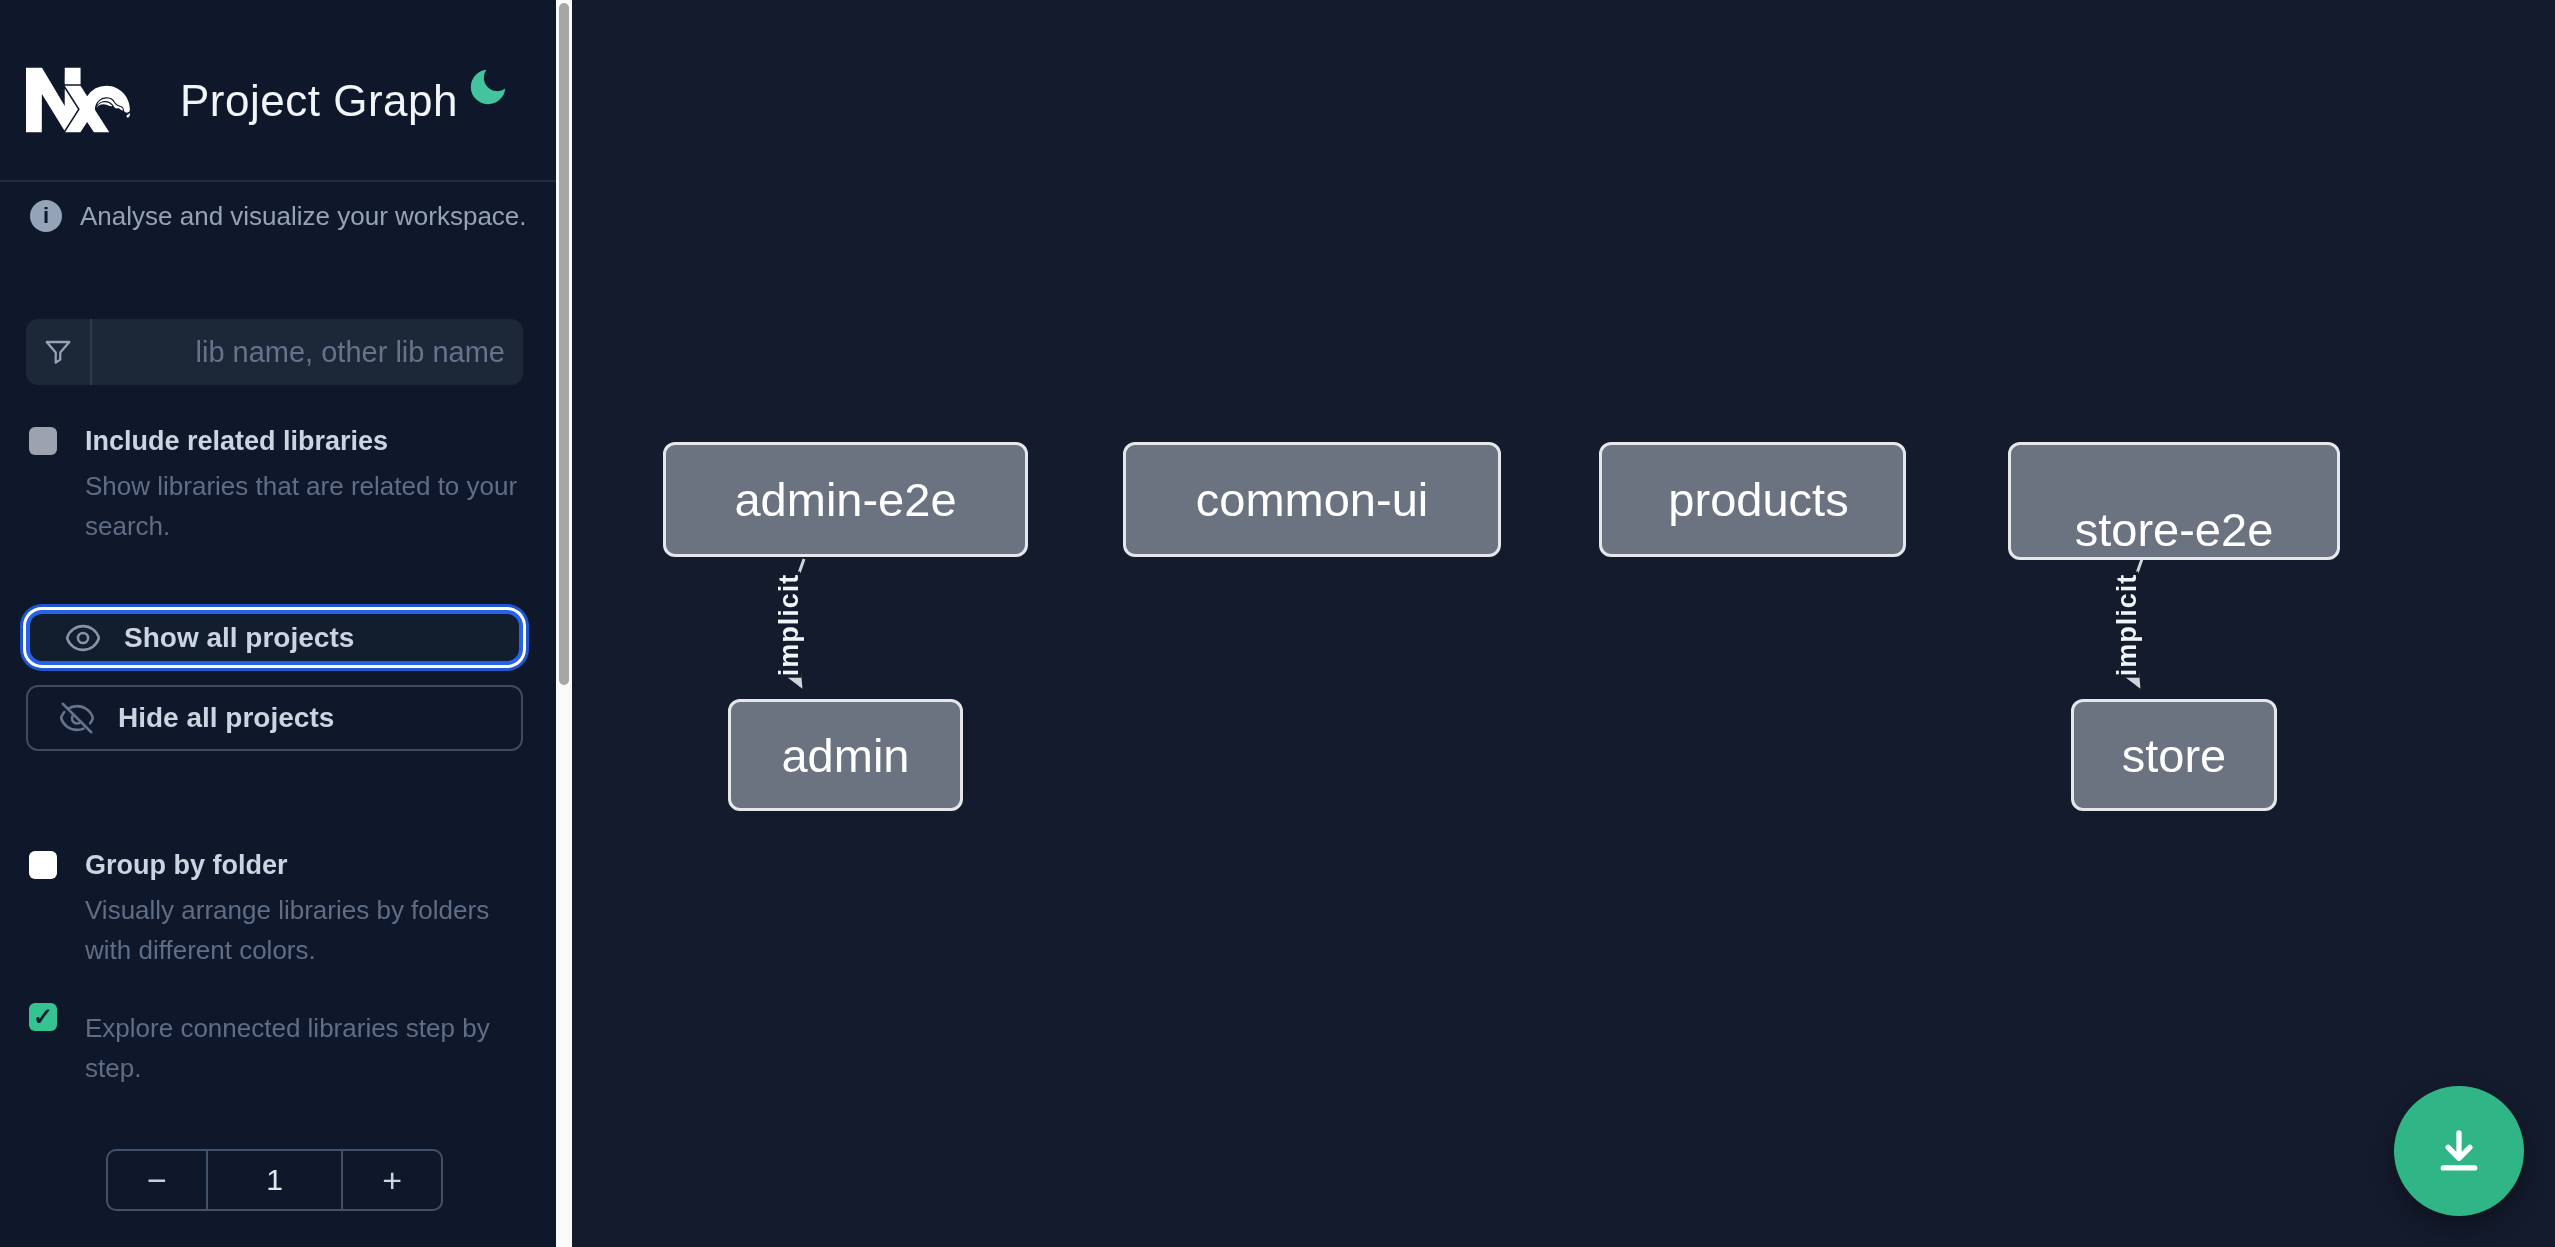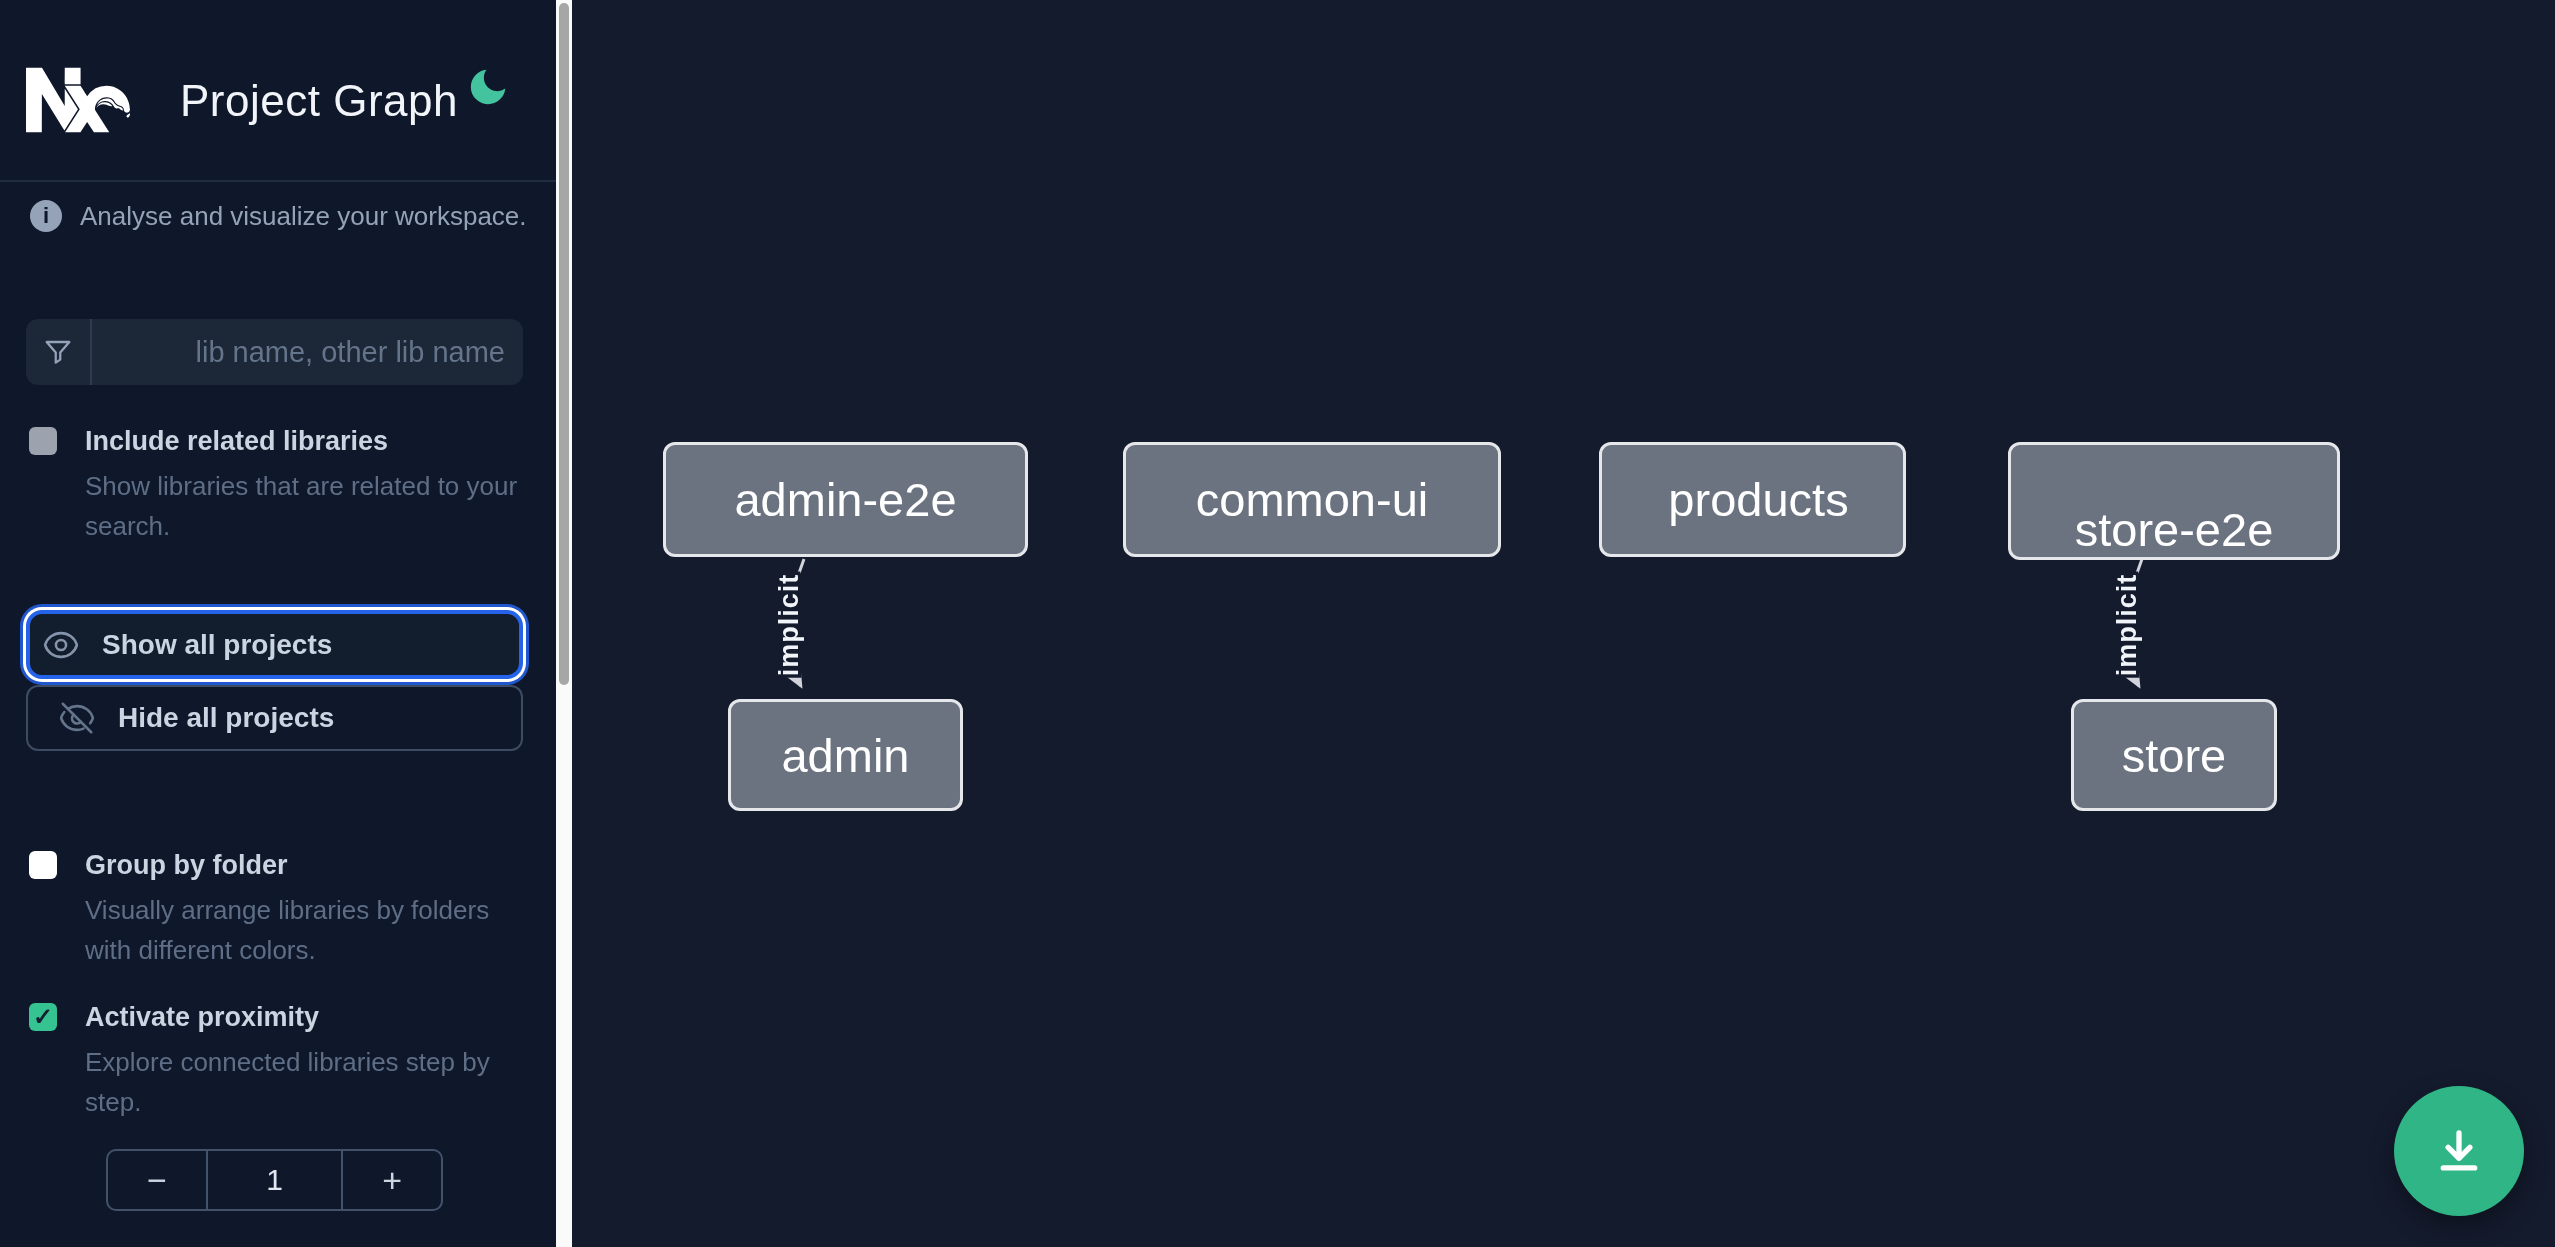--- a/index.html
+++ b/index.html
@@ -42,23 +42,23 @@
   .cb-green { background:#35c392; color:#14202f; font-size:24px; font-weight:bold;
               display:flex; align-items:center; justify-content:center; }
   .cb-text { margin-left:56px; }
   .cb-label { font-size:27px; font-weight:600; color:#cbd5e1; line-height:34px; }
   .cb-desc  { font-size:26px; color:#5e6e86; line-height:40px; margin-top:8px; width:450px; }
 
   .sb-btn { position:absolute; left:26px; width:497px; display:flex; align-items:center;
             cursor:pointer; font-family:"Liberation Sans", sans-serif; }
   .sb-btn .btn-label { font-size:28px; font-weight:600; color:#cbd5e1; margin-left:22px;
                        white-space:nowrap; }
-  .btn-show { top:610px; height:69px; background:#121d2e; border:4px solid #2563eb;
+  .btn-show { top:610px; height:55px; background:#121d2e; border:4px solid #2563eb;
               border-radius:16px; box-shadow:0 0 0 3px #ffffff, 0 0 0 6px rgba(37,99,235,.85);
-              padding-left:12px; }
+              padding-left:34px; }
   .btn-hide { top:685px; height:66px; background:transparent; border:2px solid #3d4c63;
               border-radius:12px; padding-left:30px; }
 
   .stepper { position:absolute; left:106px; top:1149px; width:337px; height:62px;
              border:2px solid #42526b; border-radius:10px; display:flex;
              overflow:hidden; }
   .step-btn { width:99px; border:none; background:transparent; color:#cbd5e1;
               font-size:34px; cursor:pointer; font-family:"Liberation Sans", sans-serif; }
   .step-val { width:139px; border-left:2px solid #42526b; border-right:2px solid #42526b;
               display:flex; align-items:center; justify-content:center; color:#e2e8f0;
@@ -158,21 +158,20 @@
         <div class="cb-label">Group by folder</div>
         <div class="cb-desc">Visually arrange libraries by folders with different colors.</div>
       </div>
     </div>
 
     <div class="cb-row" style="top:1000px">
       <span class="cb-box cb-green">
         <span>✓</span>
       </span>
       <div class="cb-text">
-        <div class="cb-label">Activate proximity</div>
         <div class="cb-desc">Explore connected libraries step by step.</div>
       </div>
     </div>
 
     <div class="stepper">
       <button class="step-btn">−</button>
       <div class="step-val">1</div>
       <button class="step-btn">+</button>
     </div>
   </aside>

